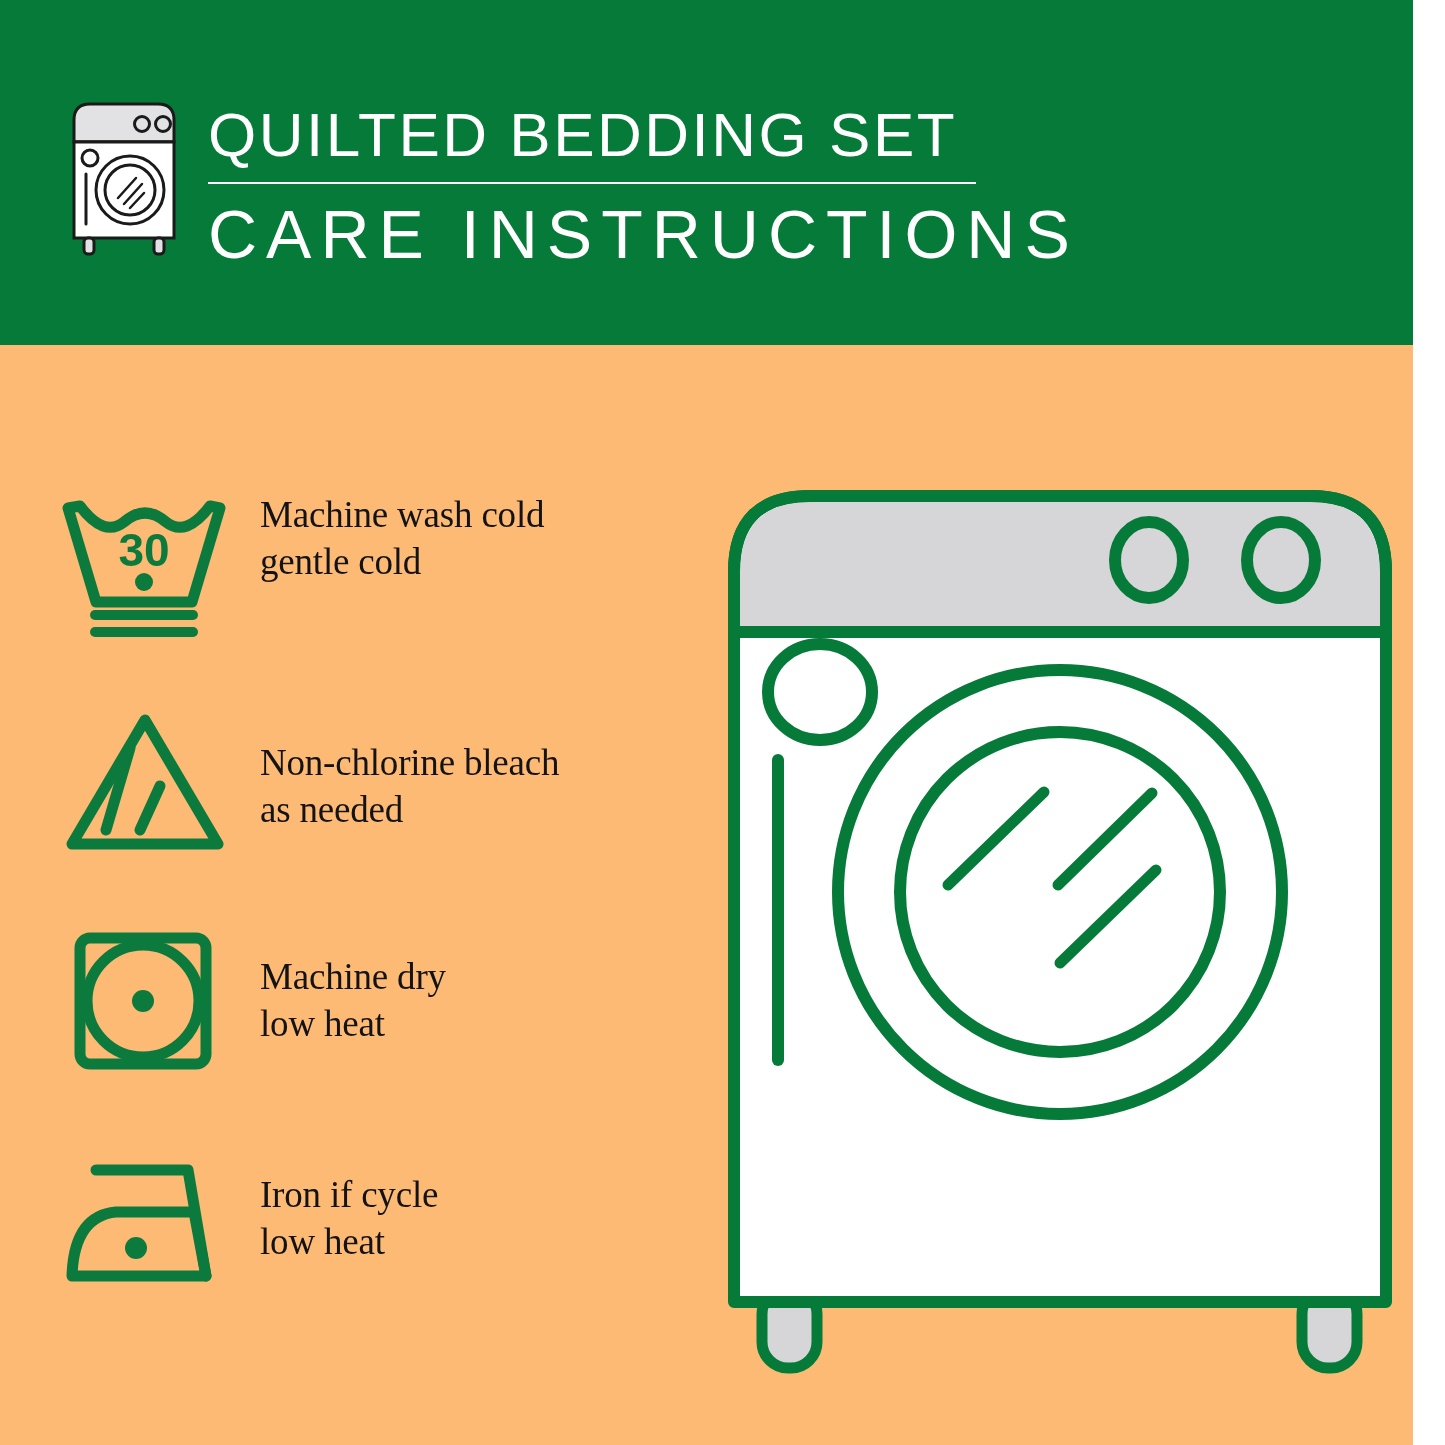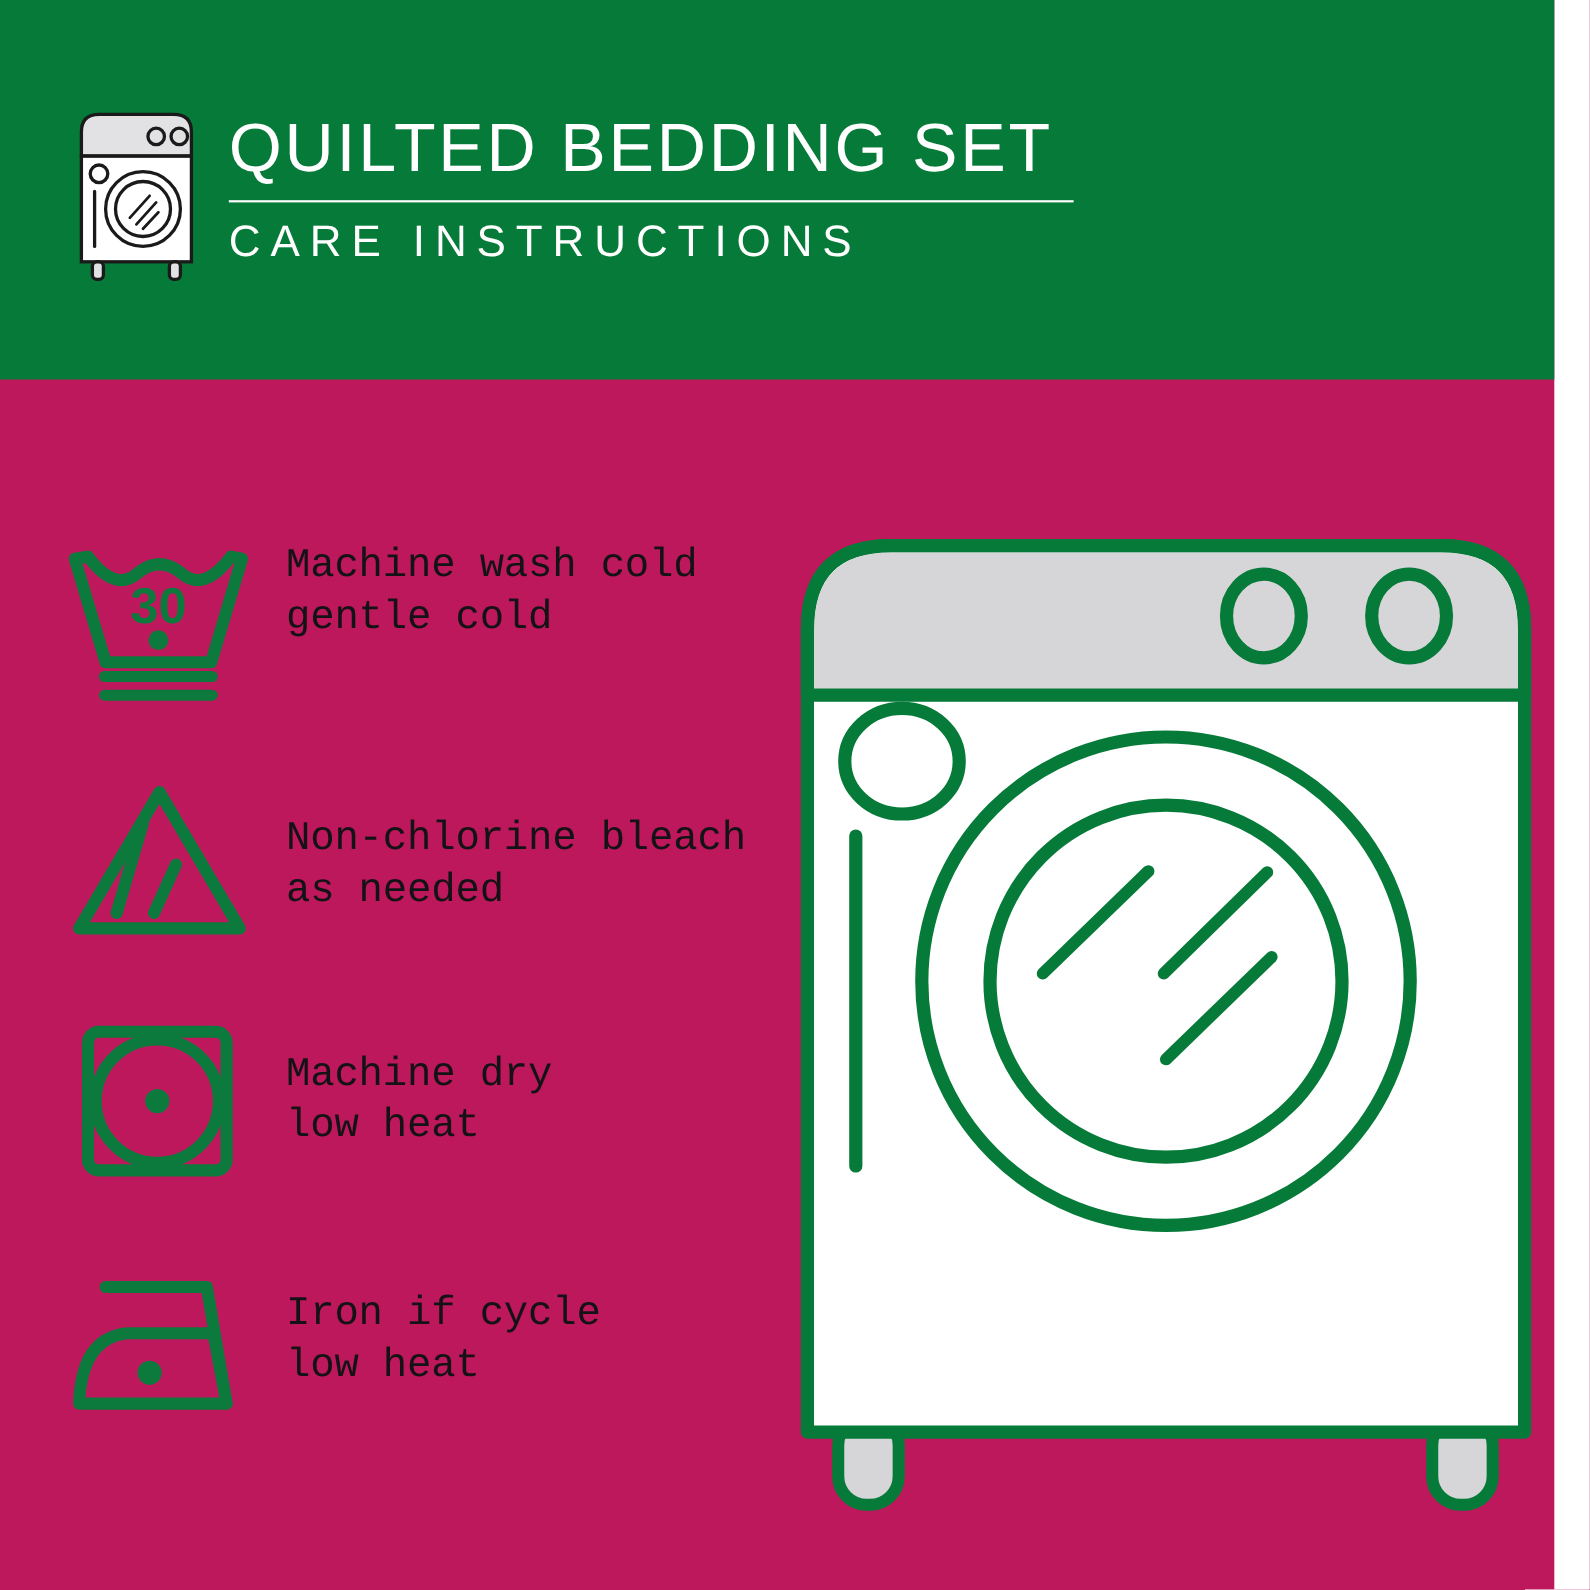--- a/index.html
+++ b/index.html
@@ -8,21 +8,21 @@
     padding: 0;
     background: #ffffff;
   }
   body {
     font-family: "Liberation Sans", sans-serif;
   }
   #page {
     position: relative;
     width: 1413px;
     height: 1445px;
-    background: #be185d;
+    background: #fdba74;
     overflow: hidden;
   }
 
   
   #banner {
     position: absolute;
     left: 0;
     top: 0;
     width: 1445px;
     height: 345px;
@@ -52,21 +52,21 @@
   }
   #title-rule {
     margin-top: 16px;
     width: 768px;
     height: 2px;
     background: #ffffff;
   }
   #title-sub {
     margin-top: 16px;
     font-family: "Liberation Sans", sans-serif;
-    font-size: 40px;
+    font-size: 68px;
     font-weight: 400;
     letter-spacing: 9px;
     color: #ffffff;
     line-height: 1.0;
     white-space: nowrap;
   }
 
   
   #care-list {
     position: absolute;
@@ -84,21 +84,21 @@
     flex: 0 0 200px;
     width: 200px;
     height: 170px;
     display: flex;
     align-items: center;
     justify-content: flex-start;
   }
   .care-text {
     flex: 1 1 auto;
     padding-top: 6px;
-    font-family: Liberation Mono, monospace;
+    font-family: Liberation Serif, serif;
     font-size: 37px;
     font-weight: 400;
     line-height: 1.27;
     color: #131316;
     letter-spacing: -0.2px;
   }
   .care-text .ln { display: block; white-space: nowrap; }
 
   
   .care-row.r1 .care-text { padding-top: 12px; }

